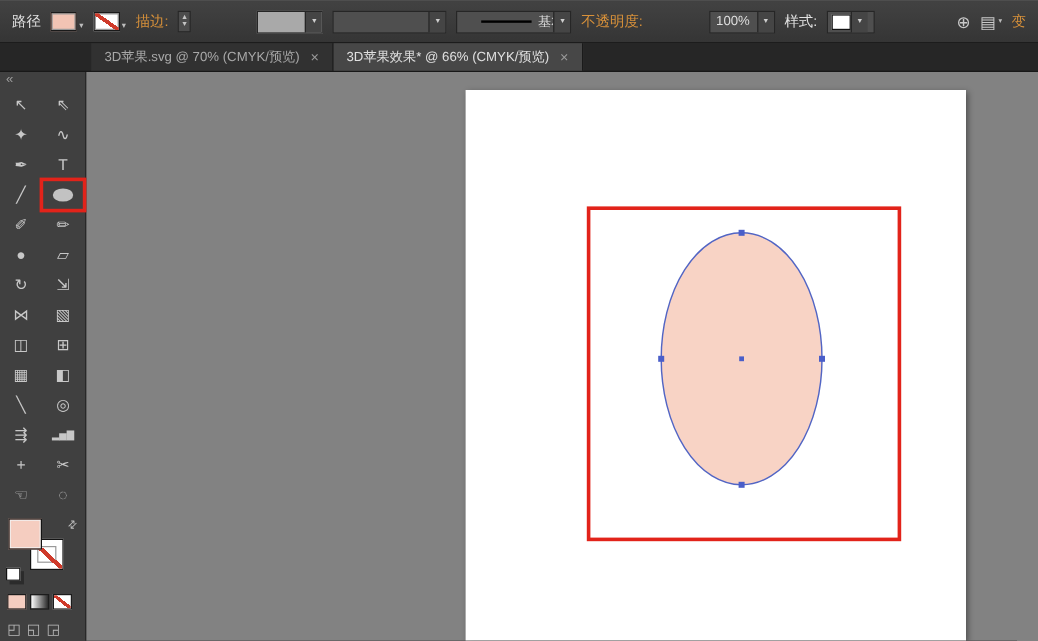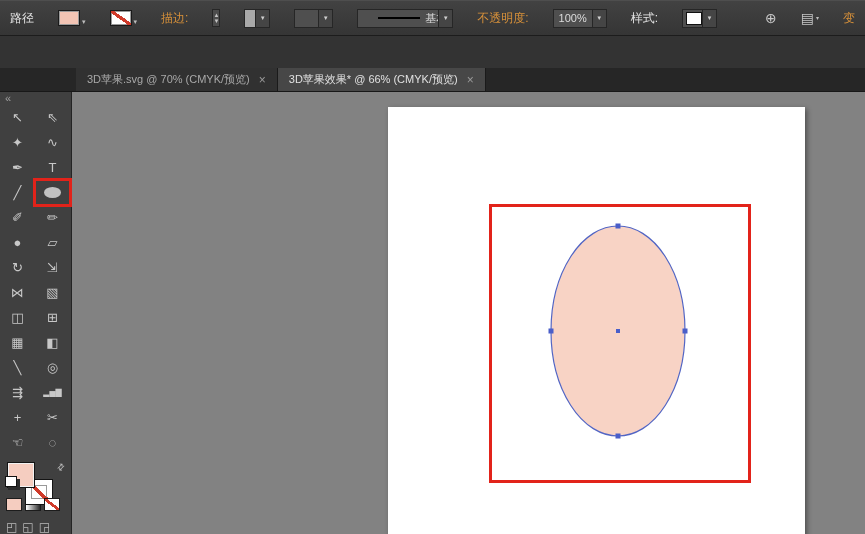--- a/index.html
+++ b/index.html
@@ -11,49 +11,49 @@
     -webkit-font-smoothing:antialiased;
   }
   .app { width:865px; height:534px; display:flex; flex-direction:column; }
 
   
   .control-bar {
     flex:0 0 36px; height:36px;
     background:linear-gradient(#424242,#353535);
     border-top:1px solid #4e4e4e;
     border-bottom:1px solid #1c1c1c;
-    display:flex; align-items:center; gap:24px;
+    display:flex; align-items:center; gap:8px;
     padding:0 10px; color:#dcdcdc; font-size:12px;
   }
   .cb-label { color:#e2e2e2; white-space:nowrap; }
   .link-label { color:#d8913a; white-space:nowrap; cursor:pointer; }
   .swatch-btn { display:flex; align-items:flex-end; gap:2px; }
   .swatch { width:22px; height:16px; border:1px solid #1a1a1a; box-shadow:inset 0 0 0 1px #9a9a9a; }
   .stroke-none { background:#fff; position:relative; overflow:hidden; }
   .stroke-none::after { content:""; position:absolute; inset:0;
     background:linear-gradient(to top right, transparent 43%, #cf3a2a 43%, #cf3a2a 57%, transparent 57%); }
   .mini-arrow { font-size:7px; color:#bdbdbd; line-height:1; padding-bottom:1px; }
   .stepper { display:flex; flex-direction:column; justify-content:center; width:11px; height:18px;
     background:#4c4c4c; border:1px solid #262626; color:#c4c4c4; font-size:6px; line-height:6px; text-align:center; }
   .dropdown { height:19px; background:#4f4f4f; border:1px solid #262626; display:flex; align-items:center;
     font-size:11px; color:#ddd; }
   .dropdown.light { background:#a9a9a9; color:#222; }
   .dd-val { flex:1; padding:0 5px; white-space:nowrap; overflow:hidden; }
   .arrow-btn { width:14px; align-self:stretch; border-left:1px solid #262626; background:#454545;
     display:flex; align-items:center; justify-content:center; font-size:6px; color:#cfcfcf; }
-  .w55 { width:55px; } .w95 { width:95px; } .w110 { width:96px;padding-left:14px; } .w36 { width:40px; }
+  .w55 { width:55px;margin-left:47px; } .w95 { width:95px; } .w110 { width:96px;padding-left:14px; } .w36 { width:40px; }
   .line-preview { width:42px; height:2px; background:#000; margin-left:6px; flex:0 0 auto; }
   .style-swatch { width:16px; height:13px; background:#fff; border:1px solid #111; margin-left:3px; }
   .cb-spacer { flex:1; }
   .cb-icon { color:#c8c8c8; font-size:14px; line-height:1; display:flex; align-items:center; gap:2px; }
   .cb-icon .mini-arrow { font-size:6px; }
 
   
   .tab-bar { flex:0 0 24px; height:24px; background:#262626; border-bottom:1px solid #181818;
-    display:flex; align-items:stretch; padding-left:76px;margin-top:32px; }
+    display:flex; align-items:stretch; padding-left:76px; }
   .tab-list { display:flex; align-items:stretch; }
   .tab { display:flex; align-items:center; gap:9px; padding:0 11px; font-size:11px;
     color:#a8a8a8; background:#313131; border-right:1px solid #1a1a1a; white-space:nowrap; cursor:pointer; }
   .tab.active { background:#474747; color:#e0e0e0; }
   .tab-close { color:#9a9a9a; font-size:12px; line-height:1; }
 
   
   .main { flex:1; display:flex; min-height:0; position:relative; }
 
   

